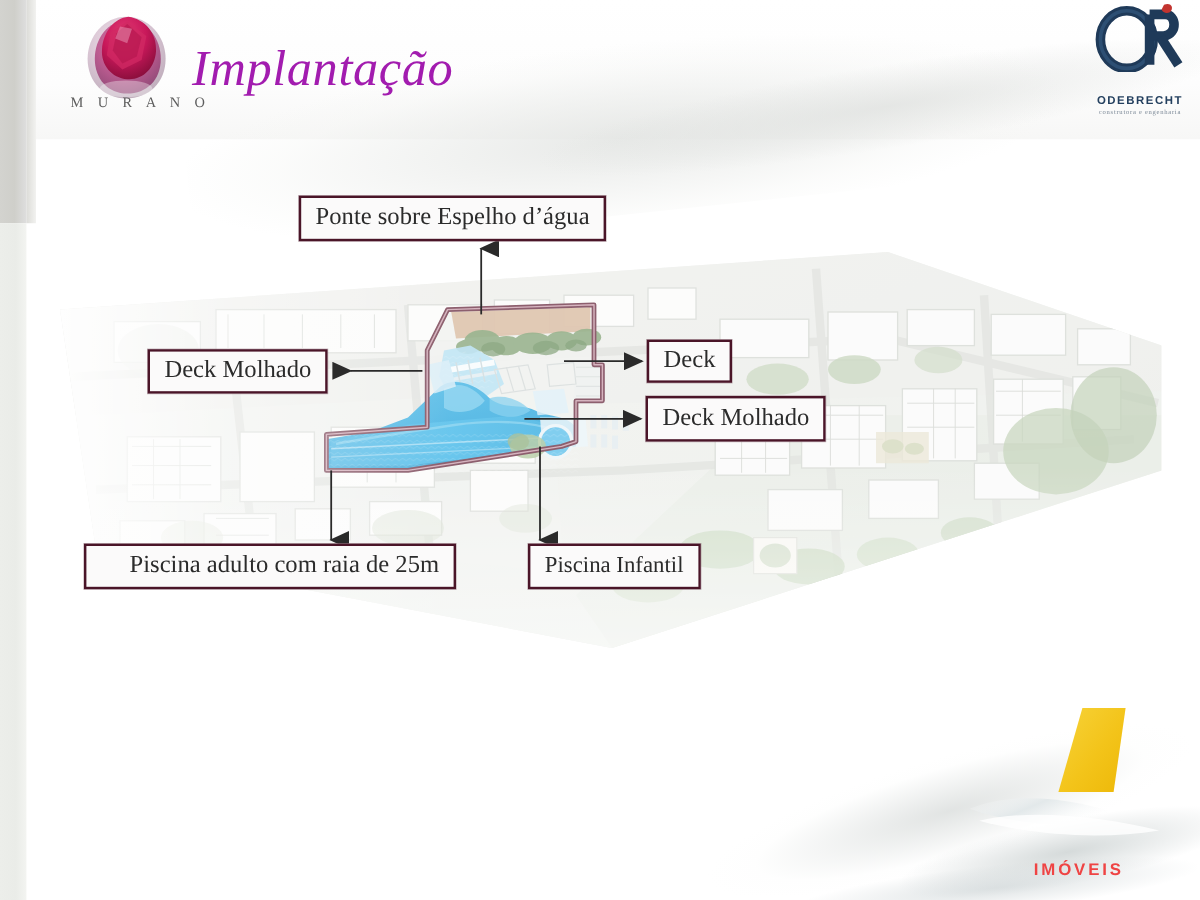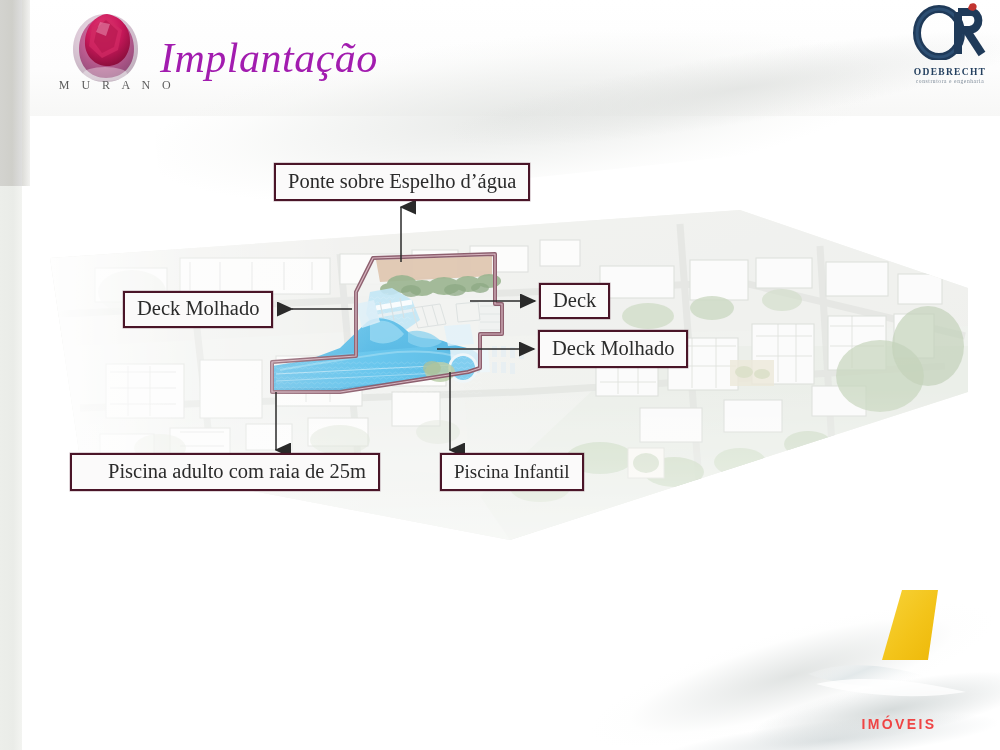--- a/index.html
+++ b/index.html
@@ -40,37 +40,37 @@
   
   .murano-logo{position:absolute;left:62px;top:8px;width:112px;height:96px;}
   .murano-word{position:absolute;left:52px;top:78px;width:130px;text-align:center;
      font-family:"Liberation Serif",serif;font-size:12px;letter-spacing:4.5px;
      color:#5d5d5d;}
   .slide-title{position:absolute;left:160px;top:34px;
      font-family:"Liberation Serif",serif;font-style:italic;font-weight:400;
      font-size:42px;color:#a21caf;letter-spacing:.5px;white-space:nowrap;}
 
   .odebrecht{position:absolute;right:6px;top:2px;width:88px;height:80px;text-align:center;}
-  .odb-word{font-family:Liberation Serif, serif;font-size:9.5px;font-weight:700;
-     letter-spacing:1.3px;color:#24405f;margin-top:3px;}
+  .odb-word{font-family:Liberation Sans, sans-serif;font-size:9.5px;font-weight:700;
+     letter-spacing:1.3px;color:#24405f;margin-top:14px;}
   .odb-sub{font-family:"Liberation Serif",serif;font-size:5.5px;letter-spacing:.6px;
      color:#7e8b99;margin-top:1px;}
 
   
   #plan{position:absolute;left:40px;top:196px;width:930px;height:350px;}
 
   
   .callout{position:absolute;background:#fbfafa;border:2.5px solid #4a1528;
      box-shadow:0 0 0 .5px rgba(74,21,40,.35);
      font-family:"Liberation Serif",serif;color:#2b2b2b;
      display:flex;align-items:center;justify-content:center;
      white-space:nowrap;padding:2px 12px 4px 12px;box-sizing:border-box;}
   .callout span{display:block;line-height:1;}
 
-  .c-ponte{left:249px;top:163px;height:38px;font-size:20.5px;margin-left:25px;}
+  .c-ponte{left:249px;top:163px;height:38px;font-size:20.5px;}
   .c-deckmolhado-l{left:123px;top:291px;height:37px;font-size:20.5px;}
   .c-deck{left:539px;top:283px;height:36px;font-size:20.5px;}
   .c-deckmolhado-r{left:538px;top:330px;height:38px;font-size:20.5px;}
   .c-piscina-ad{left:70px;top:453px;height:38px;font-size:20.5px;padding-left:36px;}
   .c-piscina-inf{left:440px;top:453px;height:38px;font-size:19px;}
 
   
   #leaders{position:absolute;left:0;top:0;width:1000px;height:750px;pointer-events:none;}
 
   

